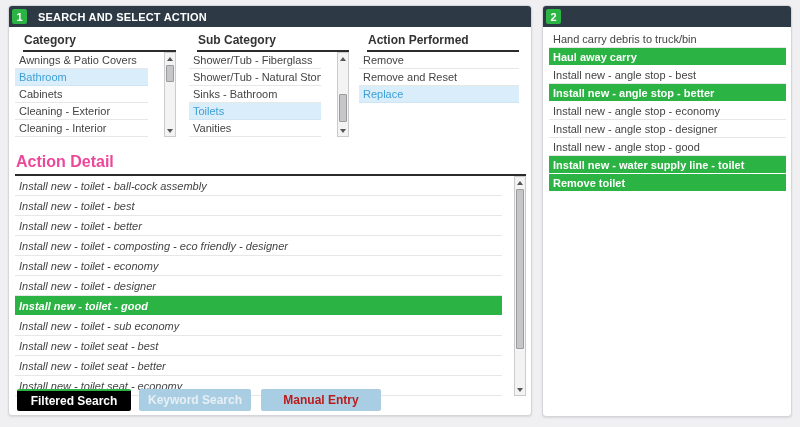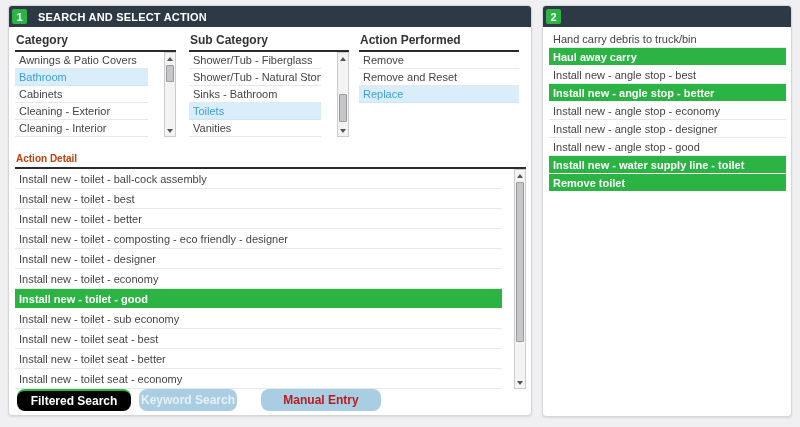--- a/index.html
+++ b/index.html
@@ -41,21 +41,21 @@
     display:flex;align-items:center;justify-content:center;
   }
   .panel-title{color:#fff;font-size:11px;font-weight:bold;margin-left:11px;letter-spacing:.2px;}
 
   .col{position:absolute;top:25px;}
   #col-category{left:6px;width:161px;}
   #col-subcategory{left:180px;width:160px;}
   #col-action{left:350px;width:160px;}
   .col-label{
     font-size:12px;font-weight:bold;color:#333;
-    padding:2px 0 3px 1px;border-bottom:2px solid var(--labeline);
+    padding:2px 0 3px 1px;border-bottom:2px solid var(--labeline);margin-left:8px;
   }
   .listwrap{position:relative;}
   .has-sb{padding-right:28px;}
 
   .row{
     border-bottom:1px solid var(--sep);
     font-size:11px;color:#444;
     padding-left:4px;white-space:nowrap;overflow:hidden;
     display:flex;align-items:center;
   }
@@ -71,33 +71,33 @@
   }
   .sb-btn{position:absolute;left:0;right:0;height:11px;display:flex;align-items:center;justify-content:center;}
   .sb-up{top:0;}
   .sb-down{bottom:0;}
   .tri-up{width:0;height:0;border-left:3px solid transparent;border-right:3px solid transparent;border-bottom:4px solid #555;}
   .tri-down{width:0;height:0;border-left:3px solid transparent;border-right:3px solid transparent;border-top:4px solid #555;}
   .sb-thumb{position:absolute;left:1px;width:8px;background:#c6c6c8;border:1px solid #9b9b9f;border-radius:1px;}
 
   #detail-section{position:absolute;left:6px;top:145px;width:511px;}
   #detail-label{
-    font-size:10px;font-weight:bold;color:#c2410c;
+    font-size:16px;font-weight:bold;color:#ec4899;
     padding:2px 0 3px 1px;border-bottom:2px solid var(--labeline);
   }
-  .detail-list{position:relative;padding-right:24px;}
+  .detail-list{position:relative;padding-right:24px;font-style:italic;}
 
   .btn{
     position:absolute;top:383px;height:22px;
     font-size:12px;font-weight:bold;
     display:flex;align-items:center;justify-content:center;
-    border-radius:8px;cursor:pointer;
+    border-radius:2px;cursor:pointer;
   }
   #btn-filtered{left:8px;width:114px;background:#000;color:#fff;border-top:2px solid var(--green);}
-  #btn-keyword{left:130px;width:98px;background:var(--ltblue);color:#e7eff4;}
+  #btn-keyword{left:130px;width:112px;background:var(--ltblue);color:#e7eff4;}
   #btn-manual{left:252px;width:120px;background:var(--ltblue);color:#b91c1c;text-align:center;}
 
   #related-list{position:absolute;left:6px;top:24px;width:237px;}
 </style>
 </head>
 <body>
 
 <div class="panel" id="left-panel">
   <div class="panel-header">
     <div class="step-badge">1</div>
@@ -162,22 +162,22 @@
           </div>
         <div class="sb-thumb" style="top:12px;height:160px;"></div>
         <div class="sb-btn sb-down">
             <div class="tri-down"></div>
           </div>
       </div>
     <div class="row">Install new - toilet - ball-cock assembly</div>
         <div class="row">Install new - toilet - best</div>
         <div class="row">Install new - toilet - better</div>
         <div class="row">Install new - toilet - composting - eco friendly - designer</div>
+        <div class="row">Install new - toilet - economy</div>
         <div class="row">Install new - toilet - designer</div>
-        <div class="row">Install new - toilet - economy</div>
         <div class="row selected-green">Install new - toilet - good</div>
         <div class="row">Install new - toilet - sub economy</div>
         <div class="row">Install new - toilet seat - best</div>
         <div class="row">Install new - toilet seat - better</div>
         <div class="row">Install new - toilet seat - economy</div>
       </div>
   </div>
 
   <div class="btn" id="btn-filtered">Filtered Search</div>
   <div class="btn" id="btn-keyword">Keyword Search</div>

